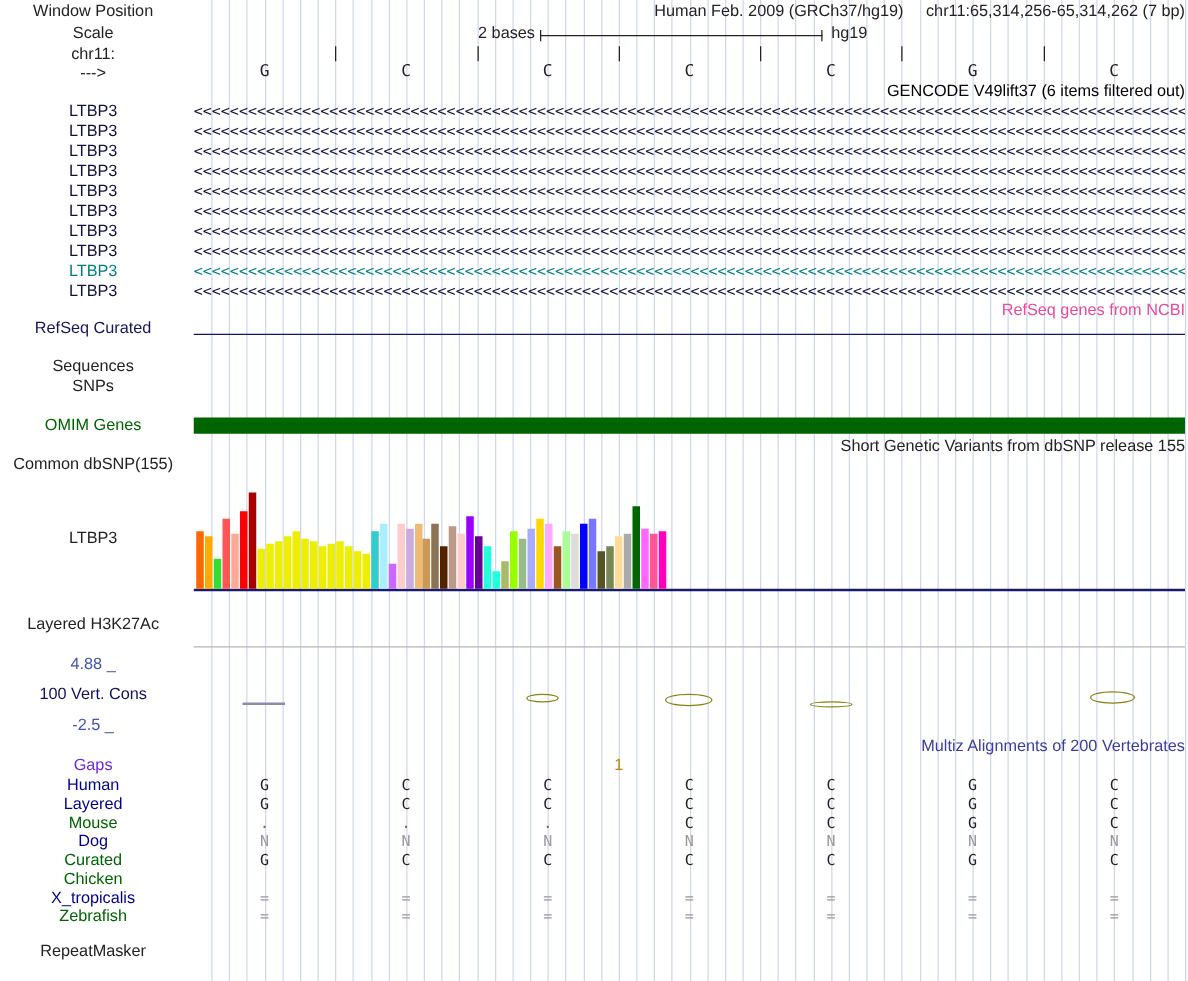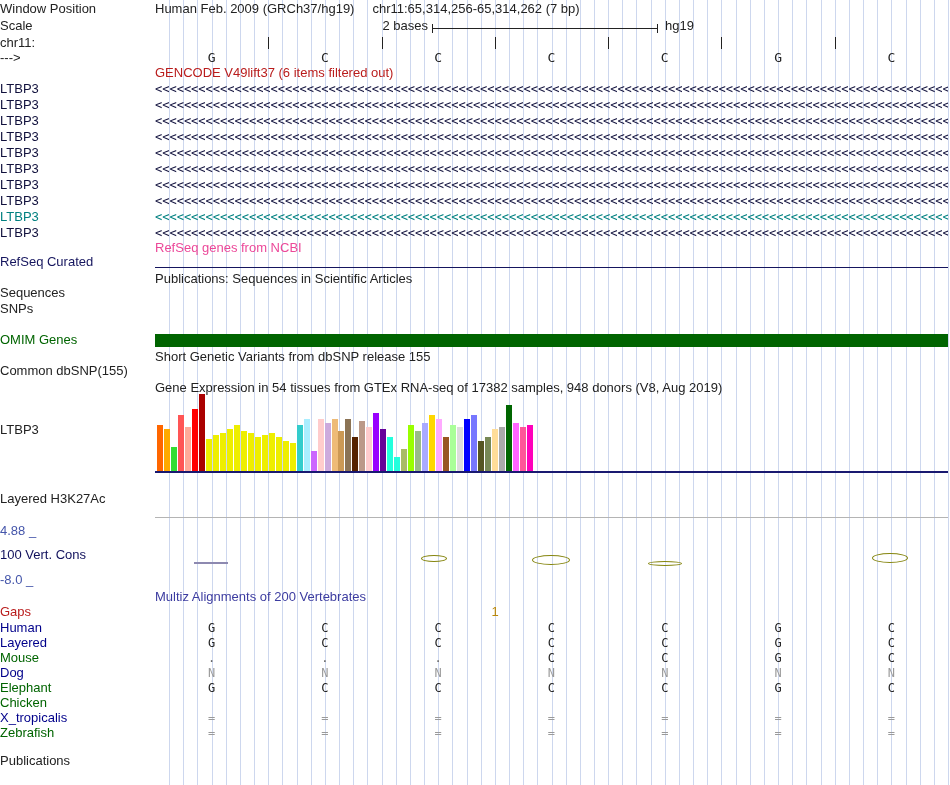--- a/index.html
+++ b/index.html
@@ -1,21 +1,21 @@
 <!DOCTYPE html>
 <html><head>
 <meta charset="utf-8">
 <style>
   *{margin:0;padding:0;box-sizing:border-box}
   html,body{background:#fff}
   body{font-family:"Liberation Sans",sans-serif;color:#222}
   #browser{position:relative;width:950px;height:785px;background:#fff;overflow:hidden;font-size:13px;line-height:14px}
   .gridline{position:absolute;top:0;bottom:0;width:1px;background:#cdd7ee;z-index:0}
-  .llabel{position:absolute;left:0;width:152px;padding-right:3px;text-align:left;white-space:nowrap;z-index:2}
-  .clabel{position:absolute;left:155px;width:793px;text-align:left;white-space:nowrap;z-index:2}
+  .llabel{position:absolute;left:0;width:152px;padding-right:3px;text-align:center;white-space:nowrap;z-index:2}
+  .clabel{position:absolute;left:155px;width:793px;text-align:right;white-space:nowrap;z-index:2}
   .abs{position:absolute;z-index:2}
   .rlabel{position:absolute;top:0;white-space:nowrap;z-index:2}
   .rtick{position:absolute;top:1px;width:1px;height:12px;background:#222;z-index:2}
   .seqcell{position:absolute;top:0;text-align:center;font-family:"DejaVu Sans Mono",monospace;z-index:2}
   .base-letter{font-size:13px}
   .aln-letter{font-size:12px}
   .arrows{position:absolute;left:155px;width:793px;height:16px;overflow:hidden;white-space:nowrap;
           font-family:"DejaVu Sans Mono",monospace;font-size:12px;line-height:16px;z-index:1}
   .bar{position:absolute;width:6px;z-index:2}
   .hline{position:absolute;left:155px;width:793px;z-index:1}
@@ -111,21 +111,21 @@
   <div id="sequence-row" class="row-anchor" style="top:51px">
       <div class="seqcell base-letter" style="left: 155px; width: 113.286px; color: rgb(34, 34, 34);">G</div>
       <div class="seqcell base-letter" style="left: 268.286px; width: 113.286px; color: rgb(34, 34, 34);">C</div>
       <div class="seqcell base-letter" style="left: 381.571px; width: 113.286px; color: rgb(34, 34, 34);">C</div>
       <div class="seqcell base-letter" style="left: 494.857px; width: 113.286px; color: rgb(34, 34, 34);">C</div>
       <div class="seqcell base-letter" style="left: 608.143px; width: 113.286px; color: rgb(34, 34, 34);">C</div>
       <div class="seqcell base-letter" style="left: 721.429px; width: 113.286px; color: rgb(34, 34, 34);">G</div>
       <div class="seqcell base-letter" style="left: 834.714px; width: 113.286px; color: rgb(34, 34, 34);">C</div>
     </div>
 
-  <div class="clabel" style="top:66px;color:#b91c1c">GENCODE V49lift37 (6 items filtered out)</div>
+  <div class="clabel" style="top:66px;color:#000000">GENCODE V49lift37 (6 items filtered out)</div>
   <div id="gencode-rows" class="row-anchor">
       <div class="llabel" style="top: 82px; color: rgb(16, 16, 60);">LTBP3</div>
       <div class="arrows" style="top: 81px; color: rgb(16, 16, 60);">&lt;&lt;&lt;&lt;&lt;&lt;&lt;&lt;&lt;&lt;&lt;&lt;&lt;&lt;&lt;&lt;&lt;&lt;&lt;&lt;&lt;&lt;&lt;&lt;&lt;&lt;&lt;&lt;&lt;&lt;&lt;&lt;&lt;&lt;&lt;&lt;&lt;&lt;&lt;&lt;&lt;&lt;&lt;&lt;&lt;&lt;&lt;&lt;&lt;&lt;&lt;&lt;&lt;&lt;&lt;&lt;&lt;&lt;&lt;&lt;&lt;&lt;&lt;&lt;&lt;&lt;&lt;&lt;&lt;&lt;&lt;&lt;&lt;&lt;&lt;&lt;&lt;&lt;&lt;&lt;&lt;&lt;&lt;&lt;&lt;&lt;&lt;&lt;&lt;&lt;&lt;&lt;&lt;&lt;&lt;&lt;&lt;&lt;&lt;&lt;&lt;&lt;&lt;&lt;&lt;&lt;&lt;&lt;&lt;&lt;&lt;&lt;&lt;&lt;&lt;&lt;&lt;&lt;&lt;&lt;&lt;&lt;&lt;&lt;&lt;&lt;&lt;&lt;&lt;&lt;</div>
       <div class="llabel" style="top: 98px; color: rgb(16, 16, 60);">LTBP3</div>
       <div class="arrows" style="top: 97px; color: rgb(16, 16, 60);">&lt;&lt;&lt;&lt;&lt;&lt;&lt;&lt;&lt;&lt;&lt;&lt;&lt;&lt;&lt;&lt;&lt;&lt;&lt;&lt;&lt;&lt;&lt;&lt;&lt;&lt;&lt;&lt;&lt;&lt;&lt;&lt;&lt;&lt;&lt;&lt;&lt;&lt;&lt;&lt;&lt;&lt;&lt;&lt;&lt;&lt;&lt;&lt;&lt;&lt;&lt;&lt;&lt;&lt;&lt;&lt;&lt;&lt;&lt;&lt;&lt;&lt;&lt;&lt;&lt;&lt;&lt;&lt;&lt;&lt;&lt;&lt;&lt;&lt;&lt;&lt;&lt;&lt;&lt;&lt;&lt;&lt;&lt;&lt;&lt;&lt;&lt;&lt;&lt;&lt;&lt;&lt;&lt;&lt;&lt;&lt;&lt;&lt;&lt;&lt;&lt;&lt;&lt;&lt;&lt;&lt;&lt;&lt;&lt;&lt;&lt;&lt;&lt;&lt;&lt;&lt;&lt;&lt;&lt;&lt;&lt;&lt;&lt;&lt;&lt;&lt;&lt;&lt;&lt;&lt;</div>
       <div class="llabel" style="top: 114px; color: rgb(16, 16, 60);">LTBP3</div>
       <div class="arrows" style="top: 113px; color: rgb(16, 16, 60);">&lt;&lt;&lt;&lt;&lt;&lt;&lt;&lt;&lt;&lt;&lt;&lt;&lt;&lt;&lt;&lt;&lt;&lt;&lt;&lt;&lt;&lt;&lt;&lt;&lt;&lt;&lt;&lt;&lt;&lt;&lt;&lt;&lt;&lt;&lt;&lt;&lt;&lt;&lt;&lt;&lt;&lt;&lt;&lt;&lt;&lt;&lt;&lt;&lt;&lt;&lt;&lt;&lt;&lt;&lt;&lt;&lt;&lt;&lt;&lt;&lt;&lt;&lt;&lt;&lt;&lt;&lt;&lt;&lt;&lt;&lt;&lt;&lt;&lt;&lt;&lt;&lt;&lt;&lt;&lt;&lt;&lt;&lt;&lt;&lt;&lt;&lt;&lt;&lt;&lt;&lt;&lt;&lt;&lt;&lt;&lt;&lt;&lt;&lt;&lt;&lt;&lt;&lt;&lt;&lt;&lt;&lt;&lt;&lt;&lt;&lt;&lt;&lt;&lt;&lt;&lt;&lt;&lt;&lt;&lt;&lt;&lt;&lt;&lt;&lt;&lt;&lt;&lt;&lt;&lt;</div>
       <div class="llabel" style="top: 130px; color: rgb(16, 16, 60);">LTBP3</div>
       <div class="arrows" style="top: 129px; color: rgb(16, 16, 60);">&lt;&lt;&lt;&lt;&lt;&lt;&lt;&lt;&lt;&lt;&lt;&lt;&lt;&lt;&lt;&lt;&lt;&lt;&lt;&lt;&lt;&lt;&lt;&lt;&lt;&lt;&lt;&lt;&lt;&lt;&lt;&lt;&lt;&lt;&lt;&lt;&lt;&lt;&lt;&lt;&lt;&lt;&lt;&lt;&lt;&lt;&lt;&lt;&lt;&lt;&lt;&lt;&lt;&lt;&lt;&lt;&lt;&lt;&lt;&lt;&lt;&lt;&lt;&lt;&lt;&lt;&lt;&lt;&lt;&lt;&lt;&lt;&lt;&lt;&lt;&lt;&lt;&lt;&lt;&lt;&lt;&lt;&lt;&lt;&lt;&lt;&lt;&lt;&lt;&lt;&lt;&lt;&lt;&lt;&lt;&lt;&lt;&lt;&lt;&lt;&lt;&lt;&lt;&lt;&lt;&lt;&lt;&lt;&lt;&lt;&lt;&lt;&lt;&lt;&lt;&lt;&lt;&lt;&lt;&lt;&lt;&lt;&lt;&lt;&lt;&lt;&lt;&lt;&lt;&lt;</div>
       <div class="llabel" style="top: 146px; color: rgb(16, 16, 60);">LTBP3</div>
@@ -139,31 +139,29 @@
       <div class="llabel" style="top: 210px; color: rgb(0, 128, 128);">LTBP3</div>
       <div class="arrows" style="top: 209px; color: rgb(0, 128, 128);">&lt;&lt;&lt;&lt;&lt;&lt;&lt;&lt;&lt;&lt;&lt;&lt;&lt;&lt;&lt;&lt;&lt;&lt;&lt;&lt;&lt;&lt;&lt;&lt;&lt;&lt;&lt;&lt;&lt;&lt;&lt;&lt;&lt;&lt;&lt;&lt;&lt;&lt;&lt;&lt;&lt;&lt;&lt;&lt;&lt;&lt;&lt;&lt;&lt;&lt;&lt;&lt;&lt;&lt;&lt;&lt;&lt;&lt;&lt;&lt;&lt;&lt;&lt;&lt;&lt;&lt;&lt;&lt;&lt;&lt;&lt;&lt;&lt;&lt;&lt;&lt;&lt;&lt;&lt;&lt;&lt;&lt;&lt;&lt;&lt;&lt;&lt;&lt;&lt;&lt;&lt;&lt;&lt;&lt;&lt;&lt;&lt;&lt;&lt;&lt;&lt;&lt;&lt;&lt;&lt;&lt;&lt;&lt;&lt;&lt;&lt;&lt;&lt;&lt;&lt;&lt;&lt;&lt;&lt;&lt;&lt;&lt;&lt;&lt;&lt;&lt;&lt;&lt;&lt;&lt;</div>
       <div class="llabel" style="top: 226px; color: rgb(16, 16, 60);">LTBP3</div>
       <div class="arrows" style="top: 225px; color: rgb(16, 16, 60);">&lt;&lt;&lt;&lt;&lt;&lt;&lt;&lt;&lt;&lt;&lt;&lt;&lt;&lt;&lt;&lt;&lt;&lt;&lt;&lt;&lt;&lt;&lt;&lt;&lt;&lt;&lt;&lt;&lt;&lt;&lt;&lt;&lt;&lt;&lt;&lt;&lt;&lt;&lt;&lt;&lt;&lt;&lt;&lt;&lt;&lt;&lt;&lt;&lt;&lt;&lt;&lt;&lt;&lt;&lt;&lt;&lt;&lt;&lt;&lt;&lt;&lt;&lt;&lt;&lt;&lt;&lt;&lt;&lt;&lt;&lt;&lt;&lt;&lt;&lt;&lt;&lt;&lt;&lt;&lt;&lt;&lt;&lt;&lt;&lt;&lt;&lt;&lt;&lt;&lt;&lt;&lt;&lt;&lt;&lt;&lt;&lt;&lt;&lt;&lt;&lt;&lt;&lt;&lt;&lt;&lt;&lt;&lt;&lt;&lt;&lt;&lt;&lt;&lt;&lt;&lt;&lt;&lt;&lt;&lt;&lt;&lt;&lt;&lt;&lt;&lt;&lt;&lt;&lt;&lt;</div>
     </div>
 
   <div class="clabel" style="top:241px;color:#ec4899">RefSeq genes from NCBI</div>
   <div class="llabel" style="top:255px;color:#15155e">RefSeq Curated</div>
   <div class="hline" style="top:267px;height:1px;background:#15155e"></div>
 
-  <div class="clabel" style="top:272px">Publications: Sequences in Scientific Articles</div>
   <div class="llabel" style="top:286px">Sequences</div>
   <div class="llabel" style="top:302px">SNPs</div>
 
   <div class="llabel" style="top:333px;color:#006400">OMIM Genes</div>
   <div class="hline" style="top:334px;height:13px;background:#006400"></div>
 
   <div class="clabel" style="top:350px">Short Genetic Variants from dbSNP release 155</div>
   <div class="llabel" style="top:364px">Common dbSNP(155)</div>
 
-  <div class="clabel" style="top:381px">Gene Expression in 54 tissues from GTEx RNA-seq of 17382 samples, 948 donors (V8, Aug 2019)</div>
   <div class="llabel" style="top:423px">LTBP3</div>
   <div id="gtex-bars" class="row-anchor">
       <div class="bar" style="left: 157px; top: 425px; height: 46px; background: rgb(255, 102, 0);"></div>
       <div class="bar" style="left: 163.98px; top: 429px; height: 42px; background: rgb(255, 170, 0);"></div>
       <div class="bar" style="left: 170.96px; top: 447px; height: 24px; background: rgb(51, 221, 51);"></div>
       <div class="bar" style="left: 177.94px; top: 415px; height: 56px; background: rgb(255, 85, 85);"></div>
       <div class="bar" style="left: 184.92px; top: 427px; height: 44px; background: rgb(255, 170, 153);"></div>
       <div class="bar" style="left: 191.9px; top: 409px; height: 62px; background: rgb(255, 0, 0);"></div>
       <div class="bar" style="left: 198.88px; top: 394px; height: 77px; background: rgb(170, 0, 0);"></div>
       <div class="bar" style="left: 205.86px; top: 439px; height: 32px; background: rgb(238, 238, 0);"></div>
@@ -214,31 +212,31 @@
       <div class="bar" style="left: 519.96px; top: 427px; height: 44px; background: rgb(255, 85, 153);"></div>
       <div class="bar" style="left: 526.94px; top: 425px; height: 46px; background: rgb(255, 0, 187);"></div>
     </div>
   <div class="hline" style="top:471px;height:2px;background:#191970"></div>
 
   <div class="llabel" style="top:492px">Layered H3K27Ac</div>
   <div class="hline" style="top:517px;height:1px;background:#b4b4b4"></div>
 
   <div class="llabel" style="top:524px;color:#4455aa">4.88 _</div>
   <div class="llabel" style="top:548px;color:#10105c">100 Vert. Cons</div>
-  <div class="llabel" style="top:573px;color:#4455aa">-8.0 _</div>
+  <div class="llabel" style="top:573px;color:#4455aa">-2.5 _</div>
   <div id="cons-marks" class="row-anchor">
       <div class="consdash" style="left: 194px; top: 562px; width: 34px; height: 2px; background: rgb(141, 137, 176);"></div>
       <div class="ellipse" style="left: 421px; top: 554.5px; width: 26px; height: 7px; border-color: rgb(133, 133, 14);"></div>
       <div class="ellipse" style="left: 532px; top: 555px; width: 38px; height: 10px; border-color: rgb(133, 133, 14);"></div>
       <div class="ellipse" style="left: 648px; top: 560.5px; width: 34px; height: 5px; border-color: rgb(133, 133, 14);"></div>
       <div class="ellipse" style="left: 872px; top: 553px; width: 36px; height: 10px; border-color: rgb(133, 133, 14);"></div>
     </div>
 
   <div class="clabel" style="top:590px;color:#3c3ca0">Multiz Alignments of 200 Vertebrates</div>
-  <div class="llabel" style="top:605px;color:#b91c1c">Gaps</div>
+  <div class="llabel" style="top:605px;color:#6d28d9">Gaps</div>
   <div class="abs" style="left:488px;top:605px;width:14px;text-align:center;color:#b8860b">1</div>
   <div id="multiz-rows" class="row-anchor">
       <div class="llabel" style="top: 621px; color: rgb(0, 0, 139);">Human</div>
       <div class="seqcell aln-letter" style="left: 155px; width: 113.286px; top: 621px; color: rgb(34, 34, 34);">G</div>
       <div class="seqcell aln-letter" style="left: 268.286px; width: 113.286px; top: 621px; color: rgb(34, 34, 34);">C</div>
       <div class="seqcell aln-letter" style="left: 381.571px; width: 113.286px; top: 621px; color: rgb(34, 34, 34);">C</div>
       <div class="seqcell aln-letter" style="left: 494.857px; width: 113.286px; top: 621px; color: rgb(34, 34, 34);">C</div>
       <div class="seqcell aln-letter" style="left: 608.143px; width: 113.286px; top: 621px; color: rgb(34, 34, 34);">C</div>
       <div class="seqcell aln-letter" style="left: 721.429px; width: 113.286px; top: 621px; color: rgb(34, 34, 34);">G</div>
       <div class="seqcell aln-letter" style="left: 834.714px; width: 113.286px; top: 621px; color: rgb(34, 34, 34);">C</div>
@@ -259,21 +257,21 @@
       <div class="seqcell aln-letter" style="left: 721.429px; width: 113.286px; top: 651px; color: rgb(34, 34, 34);">G</div>
       <div class="seqcell aln-letter" style="left: 834.714px; width: 113.286px; top: 651px; color: rgb(34, 34, 34);">C</div>
       <div class="llabel" style="top: 666px; color: rgb(0, 0, 139);">Dog</div>
       <div class="seqcell aln-letter" style="left: 155px; width: 113.286px; top: 666px; color: rgb(154, 154, 154);">N</div>
       <div class="seqcell aln-letter" style="left: 268.286px; width: 113.286px; top: 666px; color: rgb(154, 154, 154);">N</div>
       <div class="seqcell aln-letter" style="left: 381.571px; width: 113.286px; top: 666px; color: rgb(154, 154, 154);">N</div>
       <div class="seqcell aln-letter" style="left: 494.857px; width: 113.286px; top: 666px; color: rgb(154, 154, 154);">N</div>
       <div class="seqcell aln-letter" style="left: 608.143px; width: 113.286px; top: 666px; color: rgb(154, 154, 154);">N</div>
       <div class="seqcell aln-letter" style="left: 721.429px; width: 113.286px; top: 666px; color: rgb(154, 154, 154);">N</div>
       <div class="seqcell aln-letter" style="left: 834.714px; width: 113.286px; top: 666px; color: rgb(154, 154, 154);">N</div>
-      <div class="llabel" style="top: 681px; color: rgb(0, 100, 0);">Elephant</div>
+      <div class="llabel" style="top: 681px; color: rgb(0, 100, 0);">Curated</div>
       <div class="seqcell aln-letter" style="left: 155px; width: 113.286px; top: 681px; color: rgb(34, 34, 34);">G</div>
       <div class="seqcell aln-letter" style="left: 268.286px; width: 113.286px; top: 681px; color: rgb(34, 34, 34);">C</div>
       <div class="seqcell aln-letter" style="left: 381.571px; width: 113.286px; top: 681px; color: rgb(34, 34, 34);">C</div>
       <div class="seqcell aln-letter" style="left: 494.857px; width: 113.286px; top: 681px; color: rgb(34, 34, 34);">C</div>
       <div class="seqcell aln-letter" style="left: 608.143px; width: 113.286px; top: 681px; color: rgb(34, 34, 34);">C</div>
       <div class="seqcell aln-letter" style="left: 721.429px; width: 113.286px; top: 681px; color: rgb(34, 34, 34);">G</div>
       <div class="seqcell aln-letter" style="left: 834.714px; width: 113.286px; top: 681px; color: rgb(34, 34, 34);">C</div>
       <div class="llabel" style="top: 696px; color: rgb(0, 100, 0);">Chicken</div>
       <div class="llabel" style="top: 711px; color: rgb(0, 0, 139);">X_tropicalis</div>
       <div class="seqcell aln-letter" style="left: 155px; width: 113.286px; top: 711px; color: rgb(154, 154, 154);">=</div>
@@ -286,14 +284,14 @@
       <div class="llabel" style="top: 726px; color: rgb(0, 100, 0);">Zebrafish</div>
       <div class="seqcell aln-letter" style="left: 155px; width: 113.286px; top: 726px; color: rgb(154, 154, 154);">=</div>
       <div class="seqcell aln-letter" style="left: 268.286px; width: 113.286px; top: 726px; color: rgb(154, 154, 154);">=</div>
       <div class="seqcell aln-letter" style="left: 381.571px; width: 113.286px; top: 726px; color: rgb(154, 154, 154);">=</div>
       <div class="seqcell aln-letter" style="left: 494.857px; width: 113.286px; top: 726px; color: rgb(154, 154, 154);">=</div>
       <div class="seqcell aln-letter" style="left: 608.143px; width: 113.286px; top: 726px; color: rgb(154, 154, 154);">=</div>
       <div class="seqcell aln-letter" style="left: 721.429px; width: 113.286px; top: 726px; color: rgb(154, 154, 154);">=</div>
       <div class="seqcell aln-letter" style="left: 834.714px; width: 113.286px; top: 726px; color: rgb(154, 154, 154);">=</div>
     </div>
 
-  <div class="llabel" style="top:754px">Publications</div>
+  <div class="llabel" style="top:754px">RepeatMasker</div>
 </div>
 
 </body></html>

